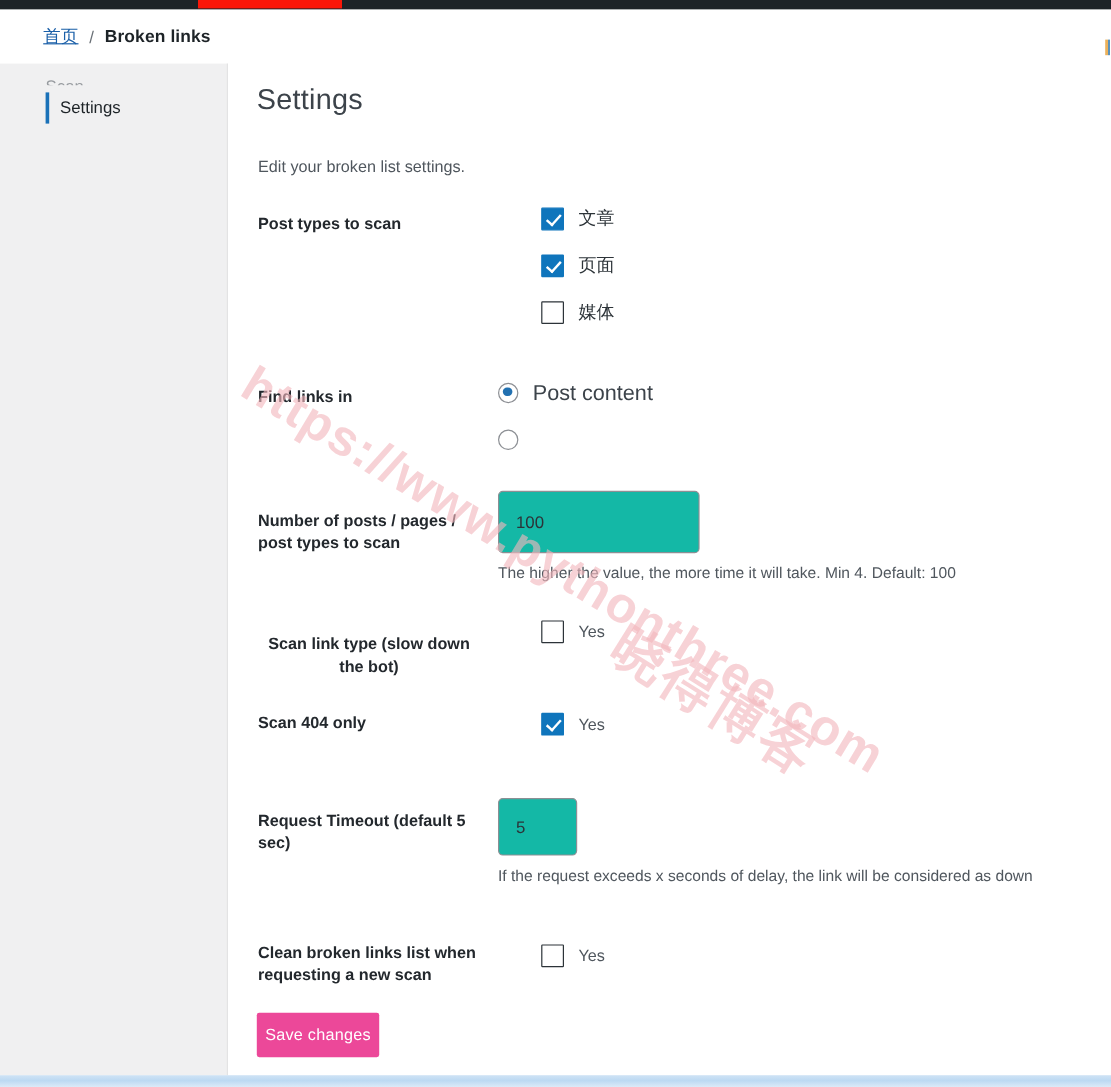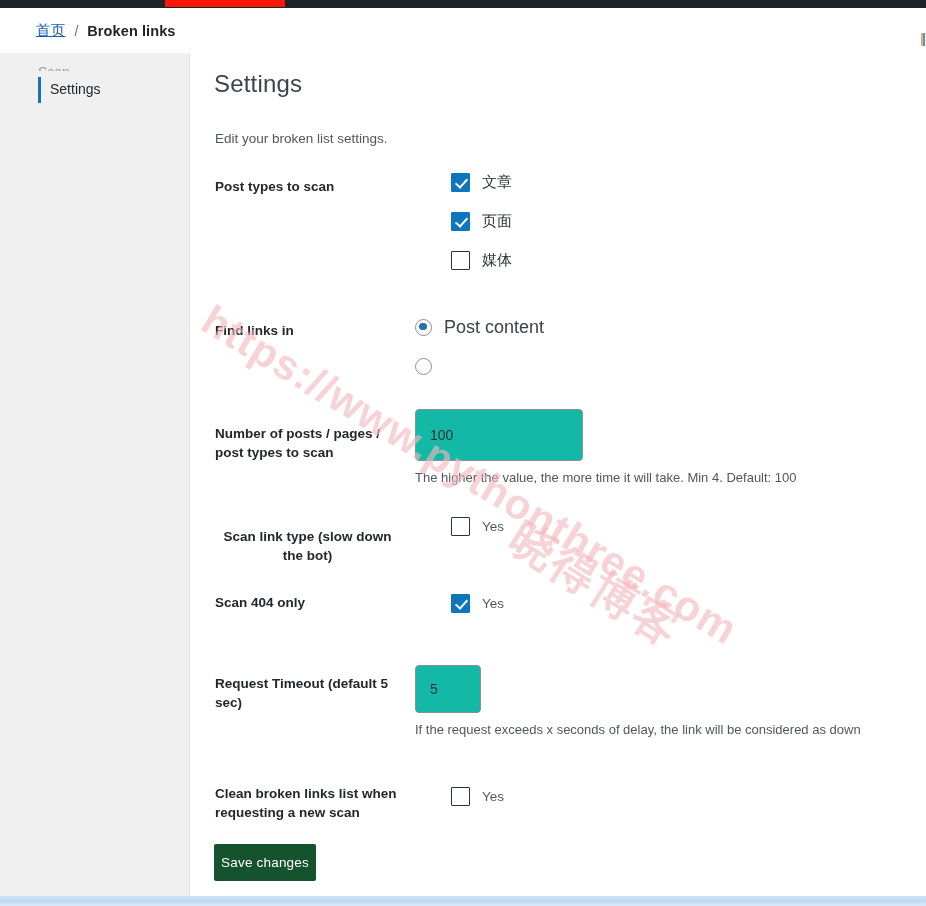--- a/index.html
+++ b/index.html
@@ -262,21 +262,21 @@
     color: #50575e;
     margin-top: 9px;
     white-space: nowrap;
   }
 
   
   .save-btn {
     position: absolute;
     left: 23px;
     width: 102px; height: 37px;
-    background: #14532d;
+    background: #ec4899;
     color: #ffffff;
     border: none;
     border-radius: 2px;
     font-family: "Liberation Sans", sans-serif;
     font-size: 13.5px;
     cursor: pointer;
     letter-spacing: .2px;
   }
 
   

